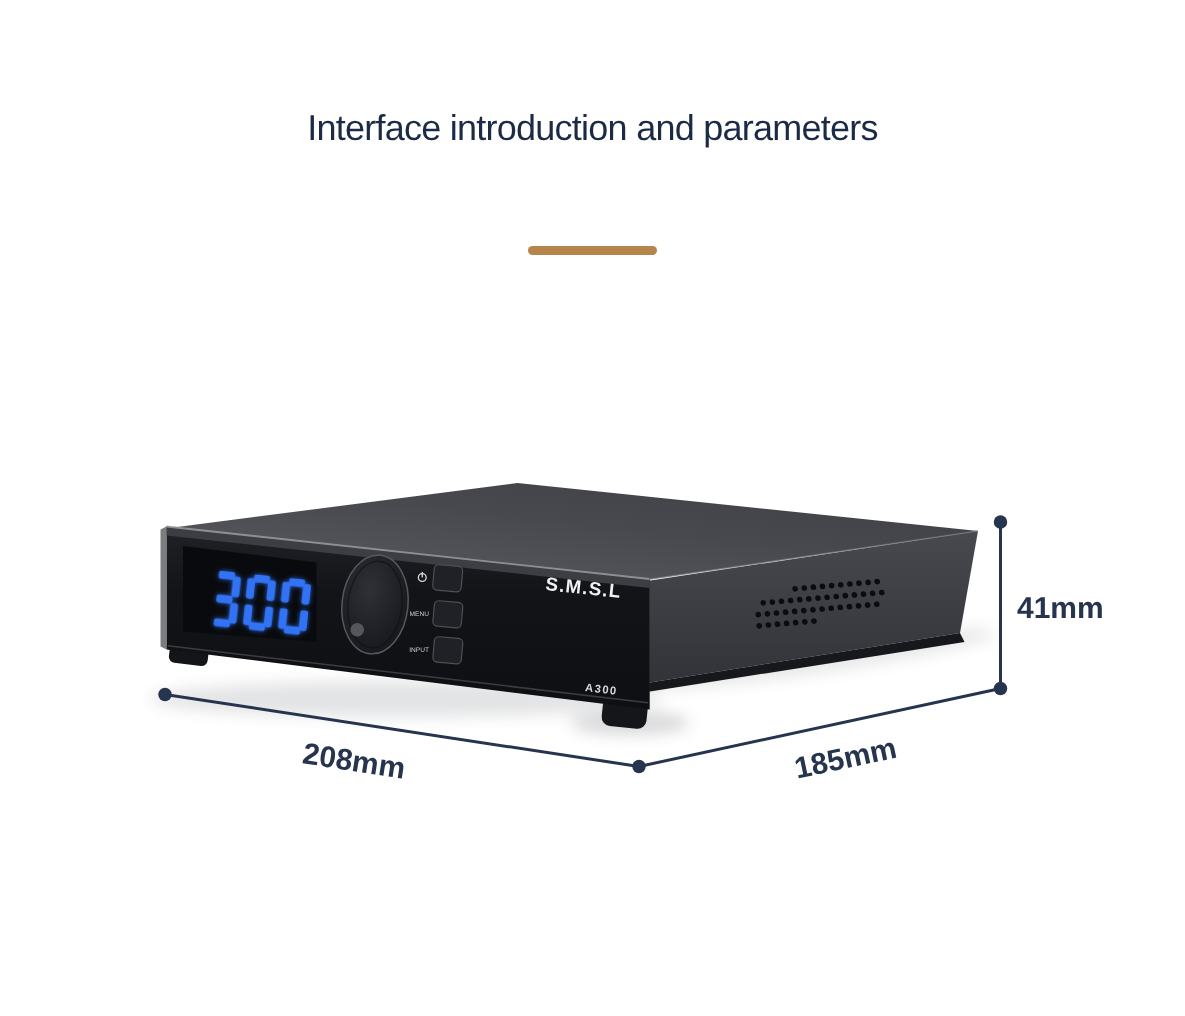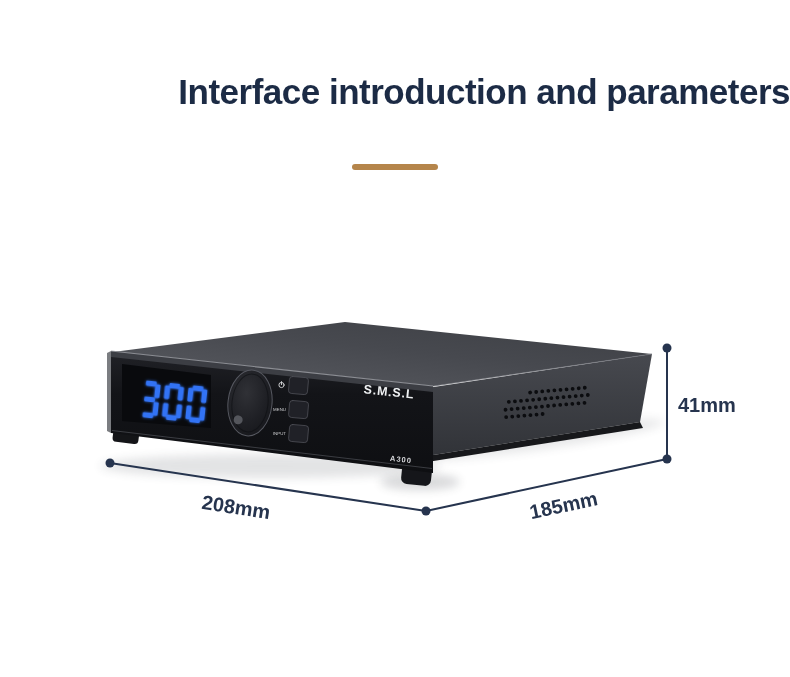--- a/index.html
+++ b/index.html
@@ -2,21 +2,21 @@
 <html><head>
 <meta charset="utf-8">
 <style>
   html,body{margin:0;padding:0;}
   body{
     width:790px;height:677px;background:#ffffff;position:relative;overflow:hidden;
     font-family:"Liberation Sans", sans-serif;
   }
   .page-title{
     position:absolute;left:0;top:72px;width:790px;margin:0;
-    text-align:right;font-size:35px;font-weight:700;letter-spacing:-0.5px;
+    text-align:center;font-size:24px;font-weight:400;letter-spacing:-0.5px;
   }
   .divider{
     position:absolute;left:352px;top:164px;width:86px;height:6px;border-radius:3px;
   }
   .figure-svg{position:absolute;left:0;top:0;}
   text{font-family:"Liberation Sans", sans-serif;}
 </style>
 </head>
 <body>
 

